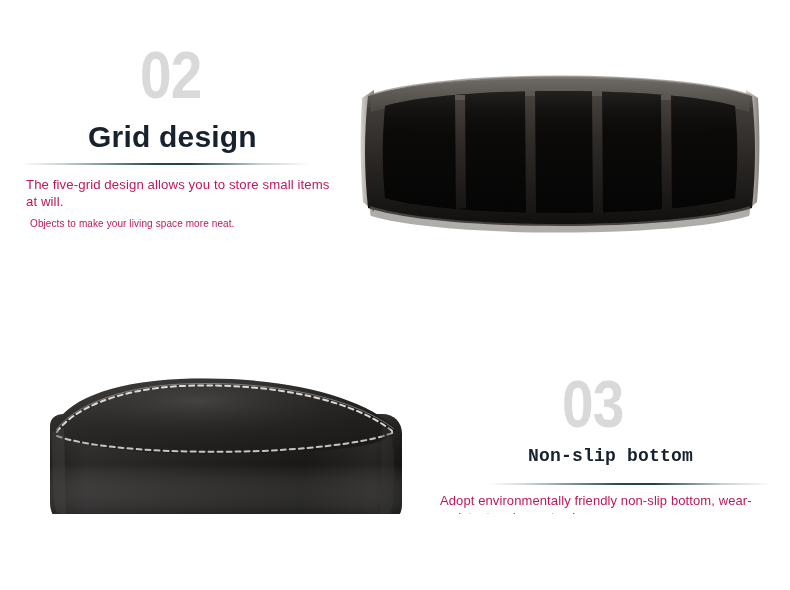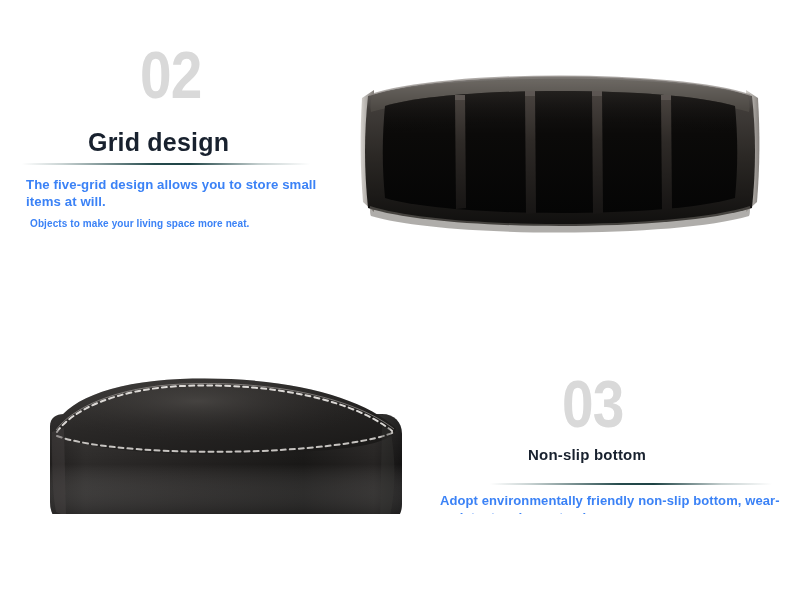--- a/index.html
+++ b/index.html
@@ -47,36 +47,36 @@
         rgba(255,255,255,0) 0%,
         rgba(40,80,80,0.25) 14%,
         rgba(20,60,62,0.92) 46%,
         rgba(17,56,58,0.95) 58%,
         rgba(60,95,95,0.30) 82%,
         rgba(255,255,255,0) 100%);
   }
   .body-text {
     position: absolute;
     font-family: "Liberation Sans", "DejaVu Sans", sans-serif;
-    font-weight: 700;
-    color: #3b82f6;
+    font-weight: 400;
+    color: #be185d;
     line-height: 1.32;
     letter-spacing: 0.1px;
   }
 
   
   #num-02 { left: 140px; top: 42px; }
-  #title-02 { left: 88px; top: 122px; font-size: 25px; letter-spacing: 0.2px; margin-top: 8px; }
+  #title-02 { left: 88px; top: 122px; font-size: 30px; letter-spacing: 0.2px; }
   #div-02 { left: 22px; top: 163px; width: 288px; }
   #desc-02 { left: 26px; top: 176px; width: 316px; font-size: 13.2px; }
   #desc-02b { left: 30px; top: 217px; width: 330px; font-size: 10px; }
 
   
   #num-03 { left: 562px; top: 371px; }
-  #title-03 { left: 528px; top: 447px; font-size: 15px; letter-spacing: 0.2px; }
+  #title-03 { left: 528px; top: 447px; font-size: 18px; letter-spacing: 0.2px; font-family: Liberation Mono, monospace; }
   #div-03 { left: 490px; top: 483px; width: 282px; }
   #desc-03 { left: 440px; top: 492px; width: 340px; font-size: 13px; }
 
   
   #tray-photo {
     position: absolute;
     left: 352px;
     top: 62px;
     width: 416px;
     height: 176px;

